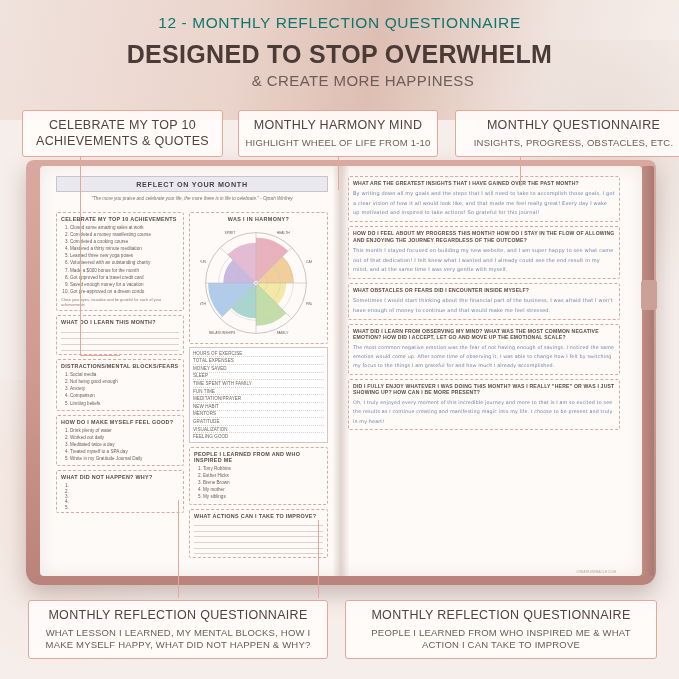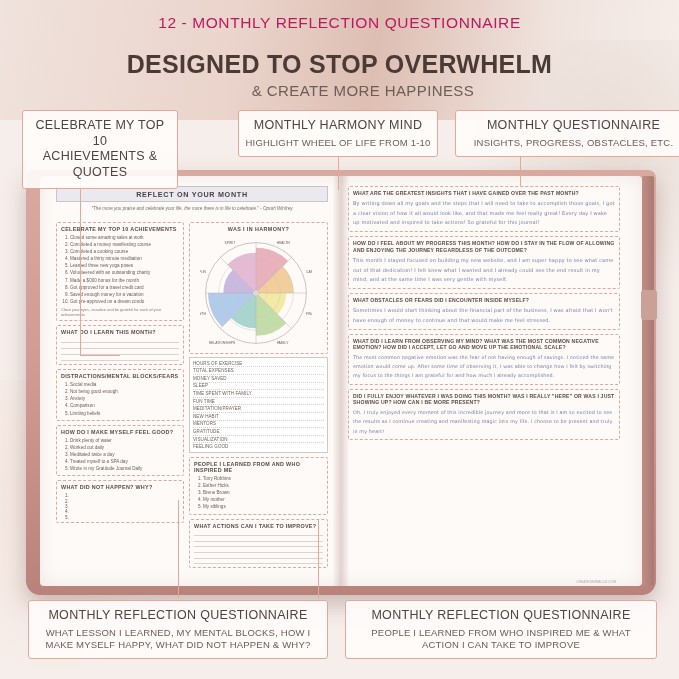--- a/index.html
+++ b/index.html
@@ -23,52 +23,52 @@
     background: radial-gradient(ellipse at 40% 40%, #f3e3dc 0%, rgba(246,238,234,0) 70%);
   }
   .bg-wash-right {
     position: absolute; right: -40px; top: 40px; width: 260px; height: 260px;
     background: radial-gradient(ellipse at 60% 40%, #e9ddd6 0%, rgba(246,238,234,0) 70%);
   }
 
   
   .header { position: absolute; left: 0; top: 14px; width: 679px; text-align: center; z-index: 5; }
   .header .line1 {
-    font-size: 15.5px; letter-spacing: .6px; color: #be185d; font-weight: 400;
+    font-size: 15.5px; letter-spacing: .6px; color: #0f766e; font-weight: 400;
   }
   .header .line2 {
-    font-size: 25px; letter-spacing: .3px; color: #4a3b37; font-weight: 700; margin-top: 18px;
+    font-size: 25px; letter-spacing: .3px; color: #4a3b37; font-weight: 700; margin-top: 8px;
   }
   .header .line3 {
     font-size: 15px; letter-spacing: .4px; color: #6d5c57; margin-top: 3px; padding-left: 47px;
   }
 
   
   .callout {
     position: absolute; border: 1.6px solid #e5a898; background: rgba(255,252,251,.9);
     border-radius: 3px; text-align: center; padding: 7px 6px; z-index: 6;
   }
   .callout .c-title {
     font-size: 12.5px; color: #4e4340; font-weight: 400; letter-spacing: .3px; line-height: 1.25;
   }
   .callout .c-sub {
     font-size: 9.5px; color: #6b5c57; letter-spacing: .2px; margin-top: 3px; line-height: 1.3;
   }
-  #callout-tl  { left: 22px;  top: 110px; width: 156px; }
+  #callout-tl  { left: 22px;  top: 110px; width: 201px; }
   #callout-tc  { left: 238px; top: 110px; width: 200px; }
   #callout-tr  { left: 455px; top: 110px; width: 237px; }
   #callout-bl  { left: 28px;  top: 600px; width: 300px; }
   #callout-br  { left: 345px; top: 600px; width: 312px; }
 
   
   .conn { position: absolute; background: #e5a898; z-index: 4; }
 
   
   .book {
-    position: absolute; left: 26px; top: 170px; width: 630px; height: 425px; z-index: 3;
+    position: absolute; left: 26px; top: 160px; width: 630px; height: 425px; z-index: 3;
   }
   .cover {
     position: absolute; inset: 0;
     background: linear-gradient(180deg,#d9a9a0 0%, #cf9a91 50%, #b9827a 100%);
     border-radius: 8px 8px 14px 14px;
     box-shadow: 0 10px 22px rgba(120,90,82,.35);
   }
   .pages {
     position: absolute; left: 14px; top: 6px; width: 602px; height: 410px;
     background: #fdfaf8; border-radius: 4px;

